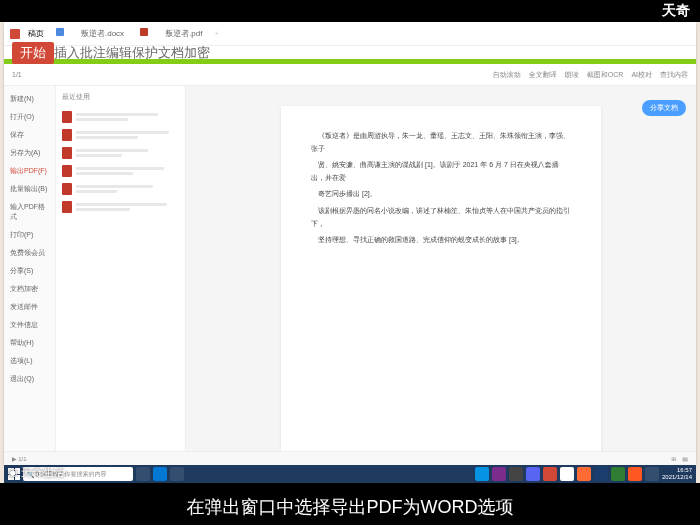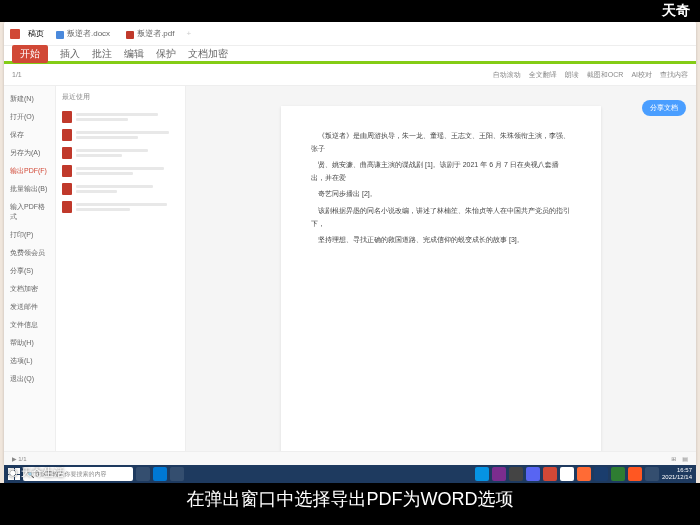--- a/index.html
+++ b/index.html
@@ -1,26 +1,26 @@
 <!DOCTYPE html>
 <html><head>
 <meta charset="utf-8">
 <style>
 *{margin:0;padding:0;box-sizing:border-box;font-family:"Microsoft YaHei",Arial,sans-serif}
 body{width:700px;height:525px;background:#f0e6dc;position:relative;overflow:hidden}
 .black-top{position:absolute;top:0;left:0;right:0;height:22px;background:#000;color:#fff;display:flex;align-items:center;justify-content:flex-end;padding-right:10px;font-size:14px;font-weight:600}
 .black-bottom{position:absolute;bottom:0;left:0;right:0;height:42px;background:#000;display:flex;align-items:center}
 .watermark{position:absolute;bottom:45px;left:8px;color:#fff;font-size:11px;z-index:100;text-shadow:0 0 3px rgba(0,0,0,.8)}
-.subtitle{position:absolute;bottom:14px;left:50%;transform:translateX(-50%);color:#fff;font-size:18px;font-weight:500;z-index:101;white-space:nowrap}
+.subtitle{position:absolute;bottom:6px;left:50%;transform:translateX(-50%);color:#fff;font-size:18px;font-weight:500;z-index:101;white-space:nowrap}
 .app{position:absolute;top:22px;left:4px;right:4px;bottom:60px;background:#fff;border-radius:2px;overflow:hidden;box-shadow:0 1px 3px rgba(0,0,0,.2)}
 .titlebar{height:24px;background:#fff;display:flex;align-items:center;font-size:8px;padding:0 6px;gap:8px;border-bottom:1px solid #eee}
 .tb-icon{width:10px;height:10px;background:#d14836;border-radius:1px}
-.tab{display:flex;align-items:flex-end;gap:3px;padding:0 4px;color:#666}
+.tab{display:flex;align-items:flex-start;gap:17px;padding:0 4px;color:#666}
 .tab-icon{width:8px;height:8px;background:#4a89dc;border-radius:1px}
-.ribbon{height:18px;display:flex;align-items:center;font-size:10px;padding:0 8px;gap:12px;color:#666;border-bottom:3px solid #84cc16}
+.ribbon{height:18px;display:flex;align-items:center;font-size:13px;padding:0 8px;color:#666;border-bottom:5px solid #84cc16}
 .ribbon-active{background:#d14836;color:#fff;padding:2px 8px;border-radius:2px}
 .toolbar{height:22px;display:flex;align-items:center;font-size:7px;padding:0 8px;gap:10px;color:#888;border-bottom:1px solid #eee;justify-content:space-between}
 .tb-left,.tb-right{display:flex;gap:8px;align-items:center}
 .main{display:flex;height:calc(100% - 58px)}
 .file-menu{width:52px;background:#fafafa;border-right:1px solid #eee;padding:4px 0}
 .fm-item{font-size:7px;color:#666;padding:4px 6px;cursor:pointer}
 .fm-item.hl{color:#d14836}
 .recent-panel{width:130px;background:#fff;padding:6px;border-right:1px solid #eee}
 .rp-header{font-size:7px;color:#888;margin-bottom:6px}
 .rp-item{display:flex;align-items:center;gap:4px;padding:3px 0}

